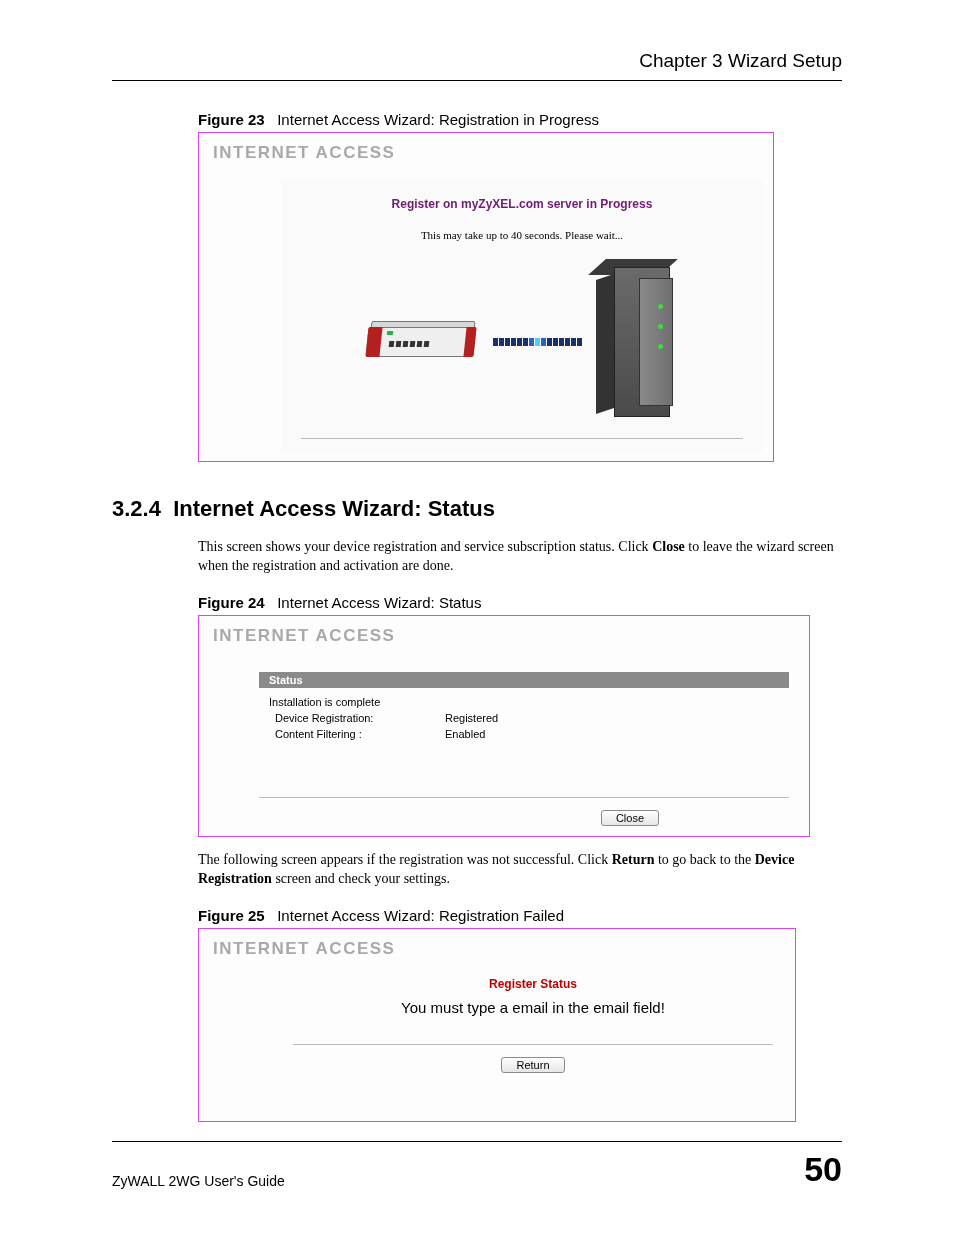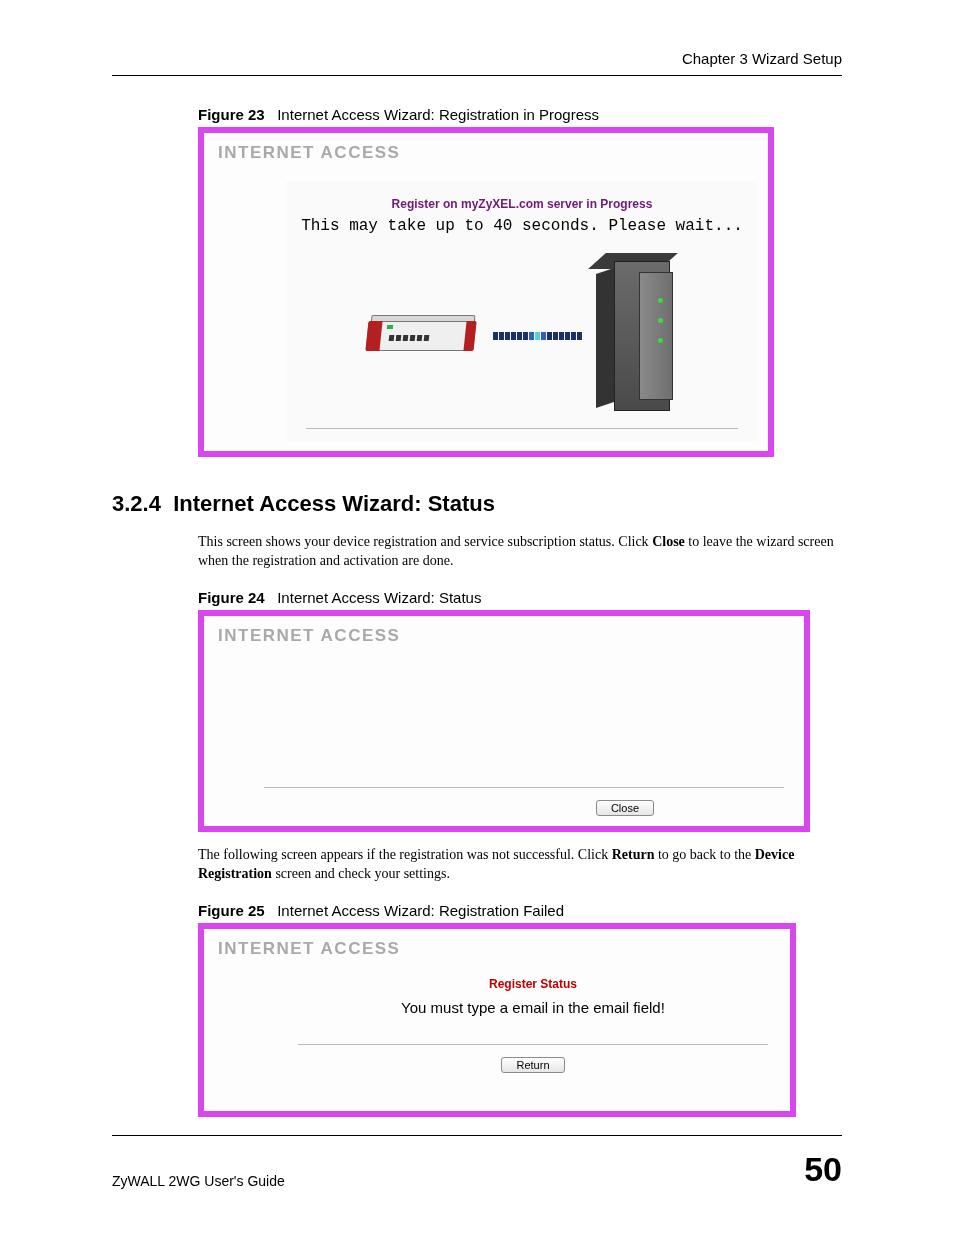--- a/index.html
+++ b/index.html
@@ -8,33 +8,33 @@
     height: 1235px;
     background: #fff;
     font-family: "Times New Roman", Times, serif;
     color: #000;
     position: relative;
     padding: 50px 112px 40px 112px;
   }
   .chapter-label {
     text-align: right;
     font-family: Arial, Helvetica, sans-serif;
-    font-size: 15px;
+    font-size: 19px;
     margin-bottom: 8px;
   }
   .top-rule { border-top: 1.5px solid #000; margin-bottom: 30px; }
   .fig-caption {
     font-family: Arial, Helvetica, sans-serif;
     font-size: 15px;
     margin-left: 86px;
     margin-bottom: 4px;
   }
   .fig-caption b { font-weight: bold; text-align: right; }
   .fig-frame {
-    border: 6px solid #d946ef;
+    border: 1px solid #d946ef;
     margin-left: 86px;
     background: #fdfdfd;
     position: relative;
   }
   .panel-title {
     font-family: Arial, Helvetica, sans-serif;
     font-size: 17px;
     font-weight: bold;
     letter-spacing: 1.5px;
     color: #a9a9a9;
@@ -50,23 +50,23 @@
   .fig23-redtitle {
     text-align: center;
     color: #701a75;
     font-family: Verdana, Arial, sans-serif;
     font-size: 12px;
     font-weight: bold;
     margin-top: 16px;
   }
   .fig23-wait {
     text-align: center;
-    font-family: Liberation Mono, monospace;
-    font-size: 16px;
-    margin-top: 6px;
+    font-family: Liberation Serif, serif;
+    font-size: 11px;
+    margin-top: 18px;
   }
   .devices-row {
     display: flex;
     align-items: center;
     justify-content: center;
     margin-top: 26px;
     gap: 14px;
   }
   
   .router {
@@ -201,21 +201,21 @@
   .fig25-hr {
     border-top: 1px solid #bbb;
     margin: 28px 10px 10px 10px;
   }
   .fig25-btnrow { text-align: center; }
   
   .footer {
     position: absolute;
     left: 112px; right: 112px; bottom: 46px;
     border-top: 1.5px solid #000;
-    padding-top: 14px;
+    padding-top: 8px;
     display: flex; justify-content: space-between; align-items: flex-end;
   }
   .footer-guide {
     font-family: Arial, Helvetica, sans-serif;
     font-size: 14px;
   }
   .footer-page {
     font-family: Arial, Helvetica, sans-serif;
     font-size: 34px;
     font-weight: bold;
@@ -289,20 +289,34 @@
 
 <p class="body-para">
   <span>This screen shows your device registration and service subscription status. Click </span><b>Close</b><span> to leave the wizard screen when the registration and activation are done.</span>
 </p>
 
 <div class="fig-caption">
   <b>Figure 24</b>&nbsp;&nbsp;&nbsp;<span>Internet Access Wizard: Status</span>
 </div>
 <div class="fig-frame fig24">
   <div class="panel-title">INTERNET ACCESS</div>
+  <div class="status-area">
+    <div class="status-tab">Status</div>
+    <div class="status-body">
+      <div>Installation is complete</div>
+      <div class="status-row">
+        <div class="k">Device Registration:</div>
+        <div>Registered</div>
+      </div>
+      <div class="status-row">
+        <div class="k">Content Filtering :</div>
+        <div>Enabled</div>
+      </div>
+    </div>
+  </div>
   <div class="fig24-btnrow">
     <button class="winbtn">Close</button>
   </div>
 </div>
 
 <p class="body-para" style="margin-top:14px;">
   <span>The following screen appears if the registration was not successful. Click </span><b>Return</b><span> to go back to the </span><b>Device Registration</b><span> screen and check your settings.</span>
 </p>
 
 <div class="fig-caption">

